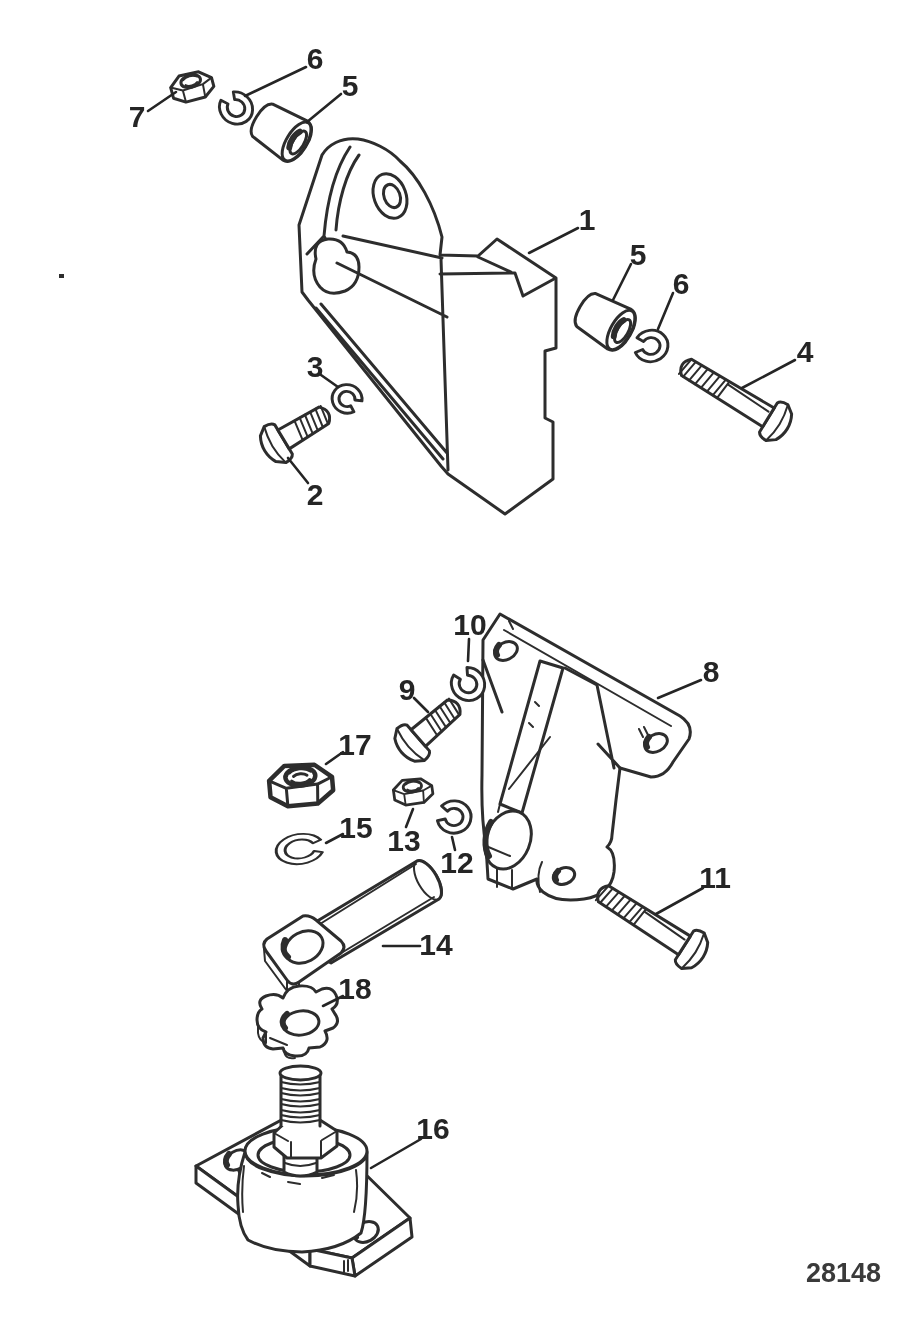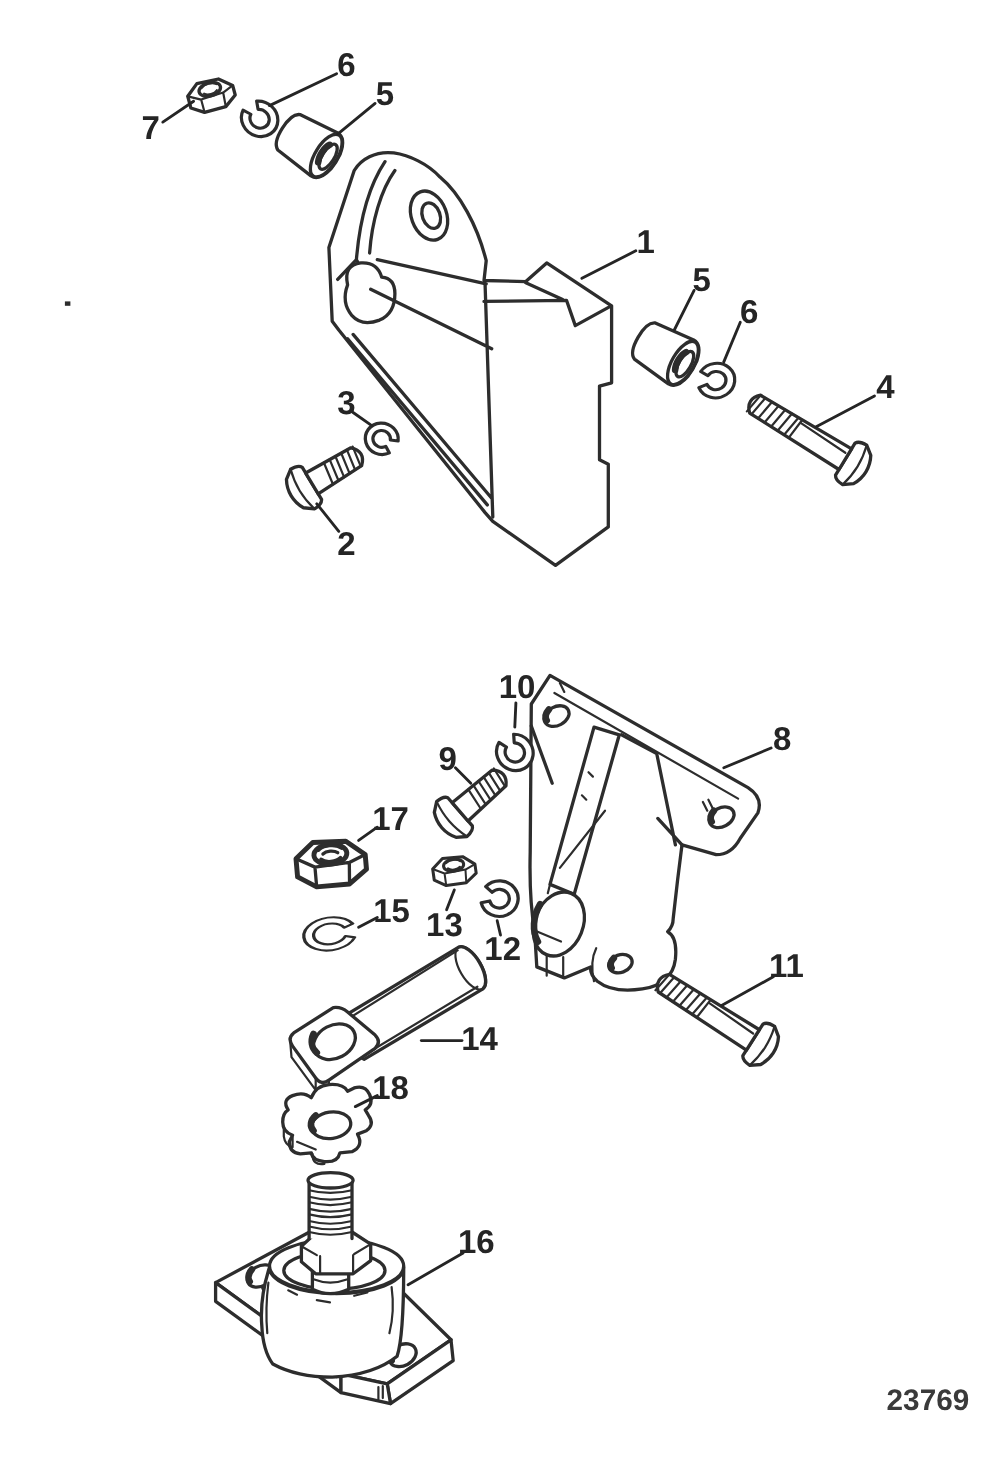--- a/index.html
+++ b/index.html
@@ -247,15 +247,15 @@
         <text x="436" y="944" dy="0.36em" class="callout-num">14</text>
         <line x1="703" y1="888" x2="656" y2="914" class="leader"></line>
         <text x="715" y="877" dy="0.36em" class="callout-num">11</text>
         <line x1="343" y1="996" x2="323" y2="1006" class="leader"></line>
         <text x="355" y="988" dy="0.36em" class="callout-num">18</text>
         <line x1="421" y1="1139" x2="371" y2="1168" class="leader"></line>
         <text x="433" y="1128" dy="0.36em" class="callout-num">16</text>
       </g>
 </svg>
 
-<div class="dwg-num">23769</div>
+<div class="dwg-num">28148</div>
 
 </div>
 
 </body></html>

